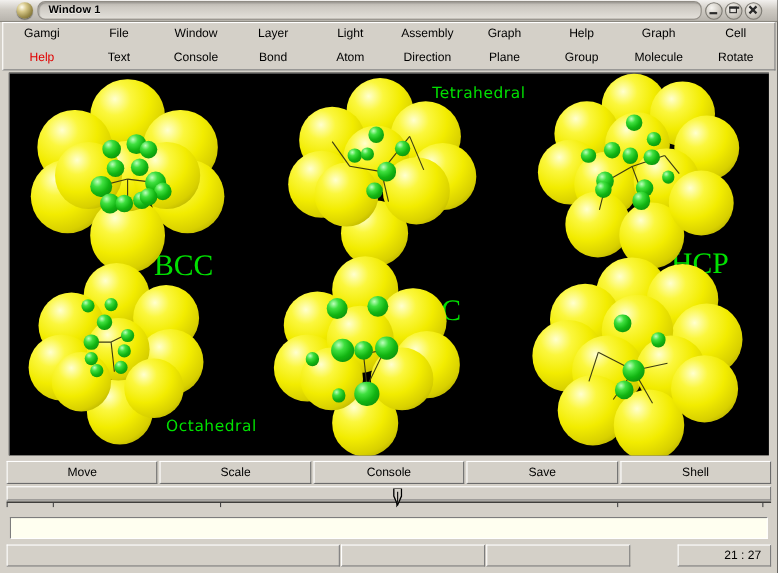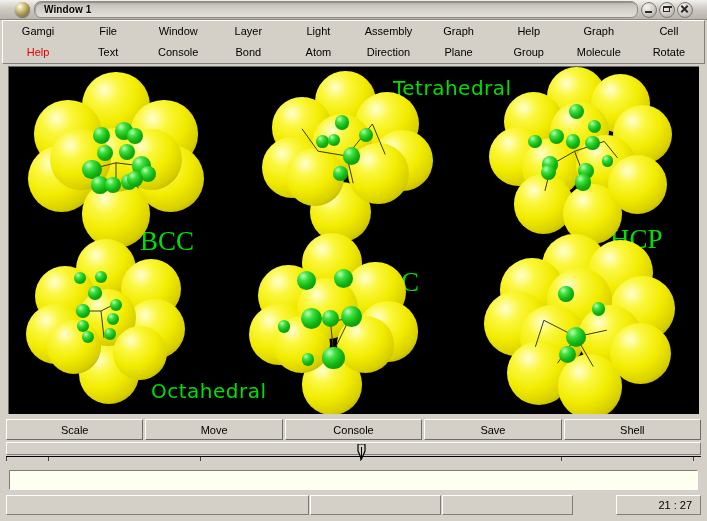--- a/index.html
+++ b/index.html
@@ -128,21 +128,21 @@
   }
   .bondsvg { position: absolute; left: 0; top: 0; overflow: visible; z-index: 5; }
   .lbl {
     position: absolute;
     color: #00e000;
     line-height: 1;
     white-space: nowrap;
     user-select: none;
   }
   .lbl.serif { font-family: "Liberation Serif", serif; font-size: 27px; }
-  .lbl.sans  { font-family: "DejaVu Sans", sans-serif; font-size: 20px; letter-spacing: .5px; }
+  .lbl.sans  { font-family: "DejaVu Sans", sans-serif; font-size: 14px; letter-spacing: .5px; }
 
   
   .toolbar {
     position: absolute;
     left: 6px; top: 419px;
     width: 695px; height: 21px;
     display: flex;
   }
   .tbtn {
     flex: 1 1 0;
@@ -453,22 +453,22 @@
           <line x1="78.2" y1="85.8" x2="45.900000000000006" y2="69.3" stroke="#3a3a12" stroke-width="1"></line>
           <line x1="78.2" y1="85.8" x2="108.8" y2="79.2" stroke="#3a3a12" stroke-width="1"></line>
           <line x1="78.2" y1="85.8" x2="59.49999999999999" y2="112.2" stroke="#3a3a12" stroke-width="1"></line>
           <line x1="78.2" y1="85.8" x2="95.2" y2="115.49999999999999" stroke="#3a3a12" stroke-width="1"></line>
           <line x1="45.900000000000006" y1="69.3" x2="37.4" y2="95.69999999999999" stroke="#3a3a12" stroke-width="1"></line>
         </svg>
       </div>
     </div>
 
   <div class="toolbar" id="toolbar">
+      <div class="tbtn">Move</div>
       <div class="tbtn">Scale</div>
-      <div class="tbtn">Move</div>
       <div class="tbtn">Console</div>
       <div class="tbtn">Save</div>
       <div class="tbtn">Shell</div>
     </div>
 
   <div class="sliderwrap">
     <div class="slidertrack" id="slider-track">
       <div class="sliderhandle" id="slider-handle" style="left: 350.45px;">
         <svg width="9" height="16" viewBox="0 0 9 16">
           <path d="M1 0 H8 V7 L4.5 15 L1 7 Z" fill="#d4d0c8" stroke="#000" stroke-width="1.2"></path>

